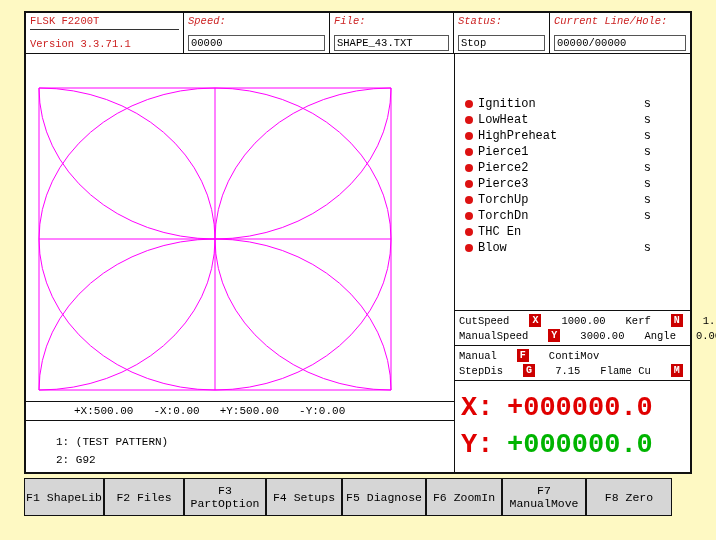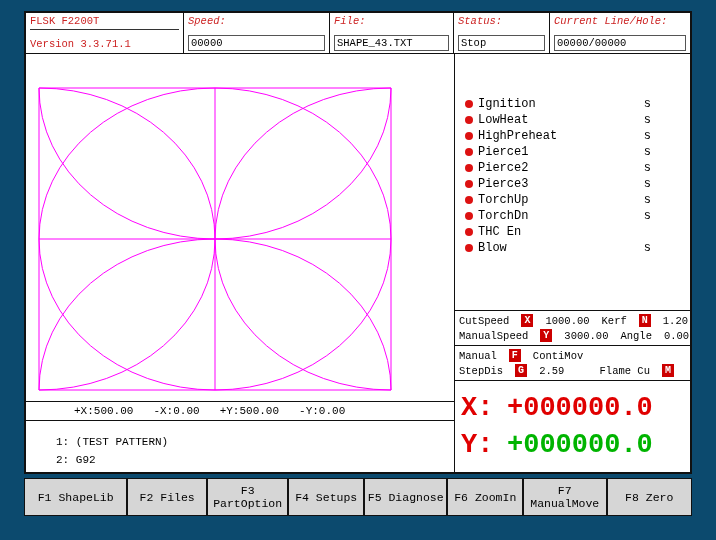--- a/index.html
+++ b/index.html
@@ -1,17 +1,17 @@
 <!DOCTYPE html>
 <html><head>
 <meta charset="utf-8">
 <style>
   html,body{margin:0;padding:0;}
   body{background:#bdbdbd;font-family:"Liberation Mono","DejaVu Sans Mono",monospace;color:#000;}
-  .screen{position:relative;width:716px;height:540px;background:#0c4a6e;overflow:hidden;}
+  .screen{position:relative;width:716px;height:540px;background:#fef9c3;overflow:hidden;}
   .panel{position:absolute;left:24px;top:11px;width:668px;height:463px;background:#fff;
          border:2px solid #111;box-sizing:border-box;display:flex;flex-direction:column;}
   
   .header{display:flex;height:40px;border-bottom:1px solid #111;flex:none;}
   .hcell{box-sizing:border-box;border-right:1px solid #111;padding:2px 4px;display:flex;
          flex-direction:column;justify-content:space-between;font-size:10.5px;line-height:13px;}
   .hcell:last-child{border-right:none;flex:1;}
   .c-brand{width:158px;}
   .c-speed{width:146px;}
   .c-file{width:124px;}
@@ -34,37 +34,37 @@
   .program{height:52px;border-top:1px solid #111;padding:12px 0 0 30px;font-size:11px;
            line-height:18px;flex:none;box-sizing:border-box;}
   
   .status-list{height:256px;box-sizing:border-box;padding:42px 14px 0 10px;flex:none;}
   .status-row{display:flex;align-items:center;height:16px;font-size:12px;}
   .dot{width:8px;height:8px;border-radius:50%;background:#dd1111;margin-right:5px;flex:none;}
   .unit{margin-left:auto;margin-right:25px;}
   
   .param-box{border-top:1px solid #111;font-size:10.5px;padding:2px 4px;flex:none;}
   .pline{display:flex;align-items:center;height:15px;}
-  .pline span{margin-right:12px;white-space:nowrap;}
+  .pline span{margin-right:20px;white-space:nowrap;}
   .key{background:#cc0000;color:#fff;padding:0 3px;margin-right:4px;font-weight:bold;
        font-size:10px;line-height:13px;}
   .push{margin-left:auto;}
   
   .coords{flex:1;border-top:1px solid #111;padding:4px 6px;display:flex;flex-direction:column;
           justify-content:space-evenly;}
   .coord-row{display:flex;align-items:center;font-size:27px;font-weight:bold;line-height:30px;}
   .coord-label{width:46px;color:#e00000;}
   .val-x{color:#e00000;}
   .val-y{color:#00b400;}
   
   .fkeys{position:absolute;left:24px;top:478px;width:668px;height:38px;display:flex;}
   .fkey{border:1px solid #111;background:#d6d6d6;display:flex;flex-direction:column;
         align-items:center;justify-content:center;font-size:11.5px;line-height:13px;
         text-align:center;box-sizing:border-box;cursor:pointer;}
-  .w1{width:104px}.w2{width:80px}.w3{width:82px}.w4{width:76px}
+  .w1{width:80px}.w2{width:80px}.w3{width:82px}.w4{width:76px}
   .w5{width:84px}.w6{width:76px}.w7{width:84px}.w8{width:86px}
 </style>
 </head>
 <body>
 
 <div class="screen">
   <div class="panel">
 
     <div class="header">
       <div class="hcell c-brand">
@@ -191,21 +191,21 @@
 
         <div class="param-box">
           <div class="pline">
             <span>Manual</span>
             <span class="key">F</span>
             <span>ContiMov</span>
           </div>
           <div class="pline">
             <span>StepDis</span>
             <span class="key">G</span>
-            <span>2.59</span>
+            <span>7.15</span>
             <span class="push">Flame Cu</span>
             <span class="key">M</span>
           </div>
         </div>
 
         <div class="coords">
           <div class="coord-row">
             <span class="coord-label">X:</span>
             <span class="val-x">+000000.0</span>
           </div>

